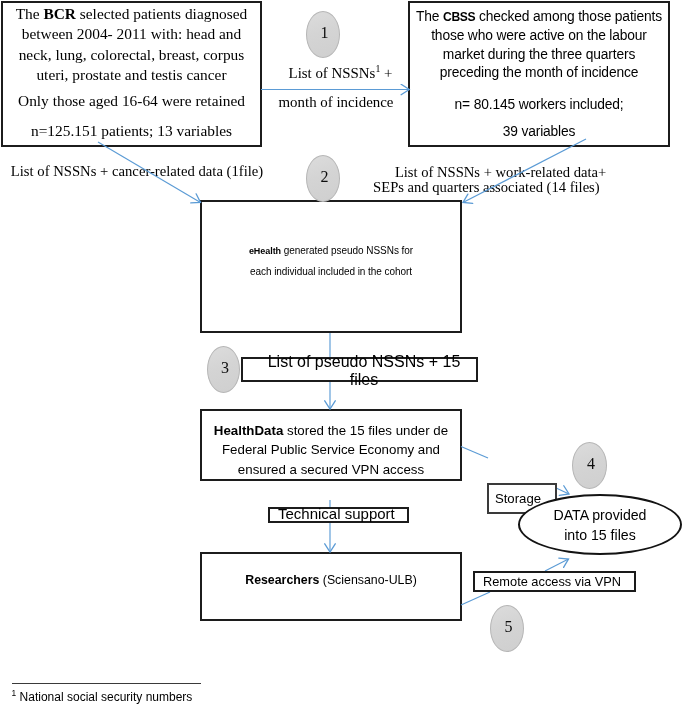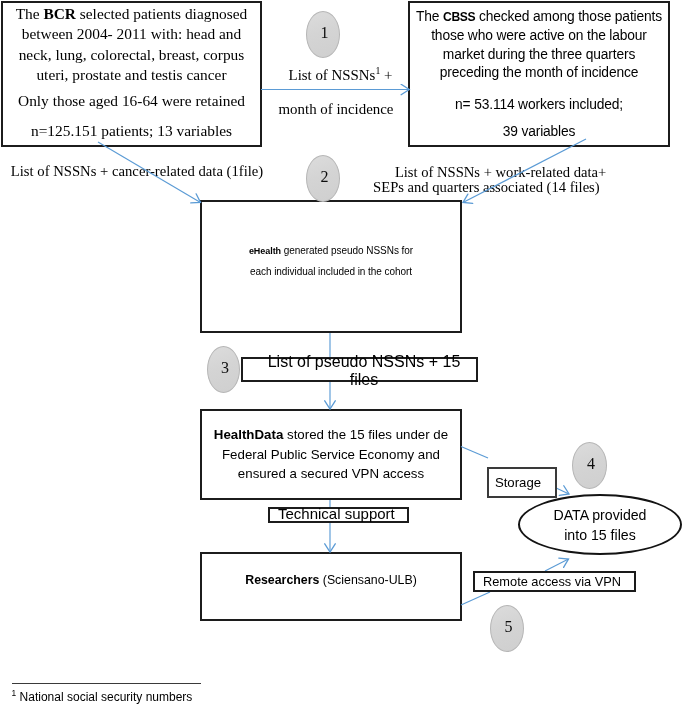--- a/index.html
+++ b/index.html
@@ -80,52 +80,52 @@
     <div style="margin-top:9.5px;">n=125.151 patients; 13 variables</div>
   </div>
 
   <div class="box sans" style="left:408px;top:1px;width:262px;height:146px;font-size:13.8px;line-height:18.6px;padding-top:2px;letter-spacing:-0.15px;">
     <div>
       <div><span>The </span><b style="font-size:0.88em;letter-spacing:-0.35px;">CBSS</b><span> checked among those patients</span></div>
       <div>those who were active on the labour</div>
       <div>market during the three quarters</div>
       <div>preceding the month of incidence</div>
     </div>
-    <div style="margin-top:13.5px;">n= 53.114 workers included;</div>
+    <div style="margin-top:13.5px;">n= 80.145 workers included;</div>
     <div style="margin-top:8px;">39 variables</div>
   </div>
 
   <div class="box sans" style="left:200px;top:200px;width:262px;height:133px;font-size:10px;line-height:20.6px;letter-spacing:-0.05px;padding-bottom:9px;">
     <div>
       <div><b style="font-size:0.9em;">eHealth</b><span> generated pseudo NSSNs for</span></div>
       <div>each individual included in the cohort</div>
     </div>
   </div>
 
   <div class="box sans over" style="left:241px;top:357px;width:237px;height:25px;font-size:16px;line-height:18px;align-items:flex-start;padding-left:9px;padding-top:2px;">
     <span>List of pseudo NSSNs + 15 files</span>
   </div>
 
-  <div class="box sans" style="left:200px;top:409px;width:262px;height:91px;font-size:13.3px;line-height:19.4px;">
+  <div class="box sans" style="left:200px;top:409px;width:262px;height:72px;font-size:13.3px;line-height:19.4px;justify-content:flex-end;">
     <div>
       <div><b>HealthData</b><span> stored the 15 files under de</span></div>
       <div>Federal Public Service Economy and</div>
       <div>ensured a secured VPN access</div>
     </div>
   </div>
 
   <div class="box sans over" style="left:268px;top:507px;width:141px;height:16px;font-size:15px;align-items:flex-start;padding-left:8px;padding-bottom:3px;">
     <span>Technical support</span>
   </div>
 
   <div class="box sans" style="left:200px;top:552px;width:262px;height:69px;font-size:12.35px;padding-bottom:13px;">
     <div><b>Researchers</b><span> (Sciensano-ULB)</span></div>
   </div>
 
-  <div class="box sans over" style="left:487px;top:467px;width:70px;height:31px;font-size:13.2px;border-color:#3a3a3a;padding-right:8px;">
+  <div class="box sans over" style="left:487px;top:483px;width:70px;height:31px;font-size:13.2px;border-color:#3a3a3a;padding-right:8px;">
     <span>Storage</span>
   </div>
 
   <div class="box sans over" style="left:473px;top:571px;width:163px;height:21px;font-size:12.8px;border-color:#1a1a1a;padding-right:5px;">
     <span>Remote access via VPN</span>
   </div>
 
   <div class="ellipse over" style="left:518px;top:494px;width:164px;height:61px;font-size:14.15px;line-height:19.8px;padding-top:3px;">
     <span>DATA provided</span>
     <span>into 15 files</span>
@@ -140,21 +140,21 @@
   <div class="num" style="left:207px;top:346px;width:33px;height:47px;font-size:16px;">
     <span>3</span>
   </div>
   <div class="num" style="left:572px;top:442px;width:35px;height:47px;font-size:16px;">
     <span>4</span>
   </div>
   <div class="num" style="left:490px;top:605px;width:34px;height:47px;font-size:16px;">
     <span>5</span>
   </div>
 
-  <div class="lbl serif" style="left:278px;top:57px;width:116px;font-size:14.9px;line-height:28px;text-align:center;">
+  <div class="lbl serif" style="left:278px;top:57px;width:116px;font-size:14.9px;line-height:23px;text-align:center;">
     <div style="margin-left:9px;"><span>List of NSSNs</span><sup style="font-size:9.8px;">1</sup><span> +</span></div>
     <div style="margin-top:6.5px;">month of incidence</div>
   </div>
 
   <div class="lbl serif" style="left:10.8px;top:160.5px;font-size:14.68px;line-height:20px;">
     <span>List of NSSNs + cancer-related data (1file)</span>
   </div>
 
   <div class="lbl serif" style="left:372.9px;top:164.5px;width:227px;font-size:14.6px;line-height:15.7px;text-align:center;">
     <div style="margin-left:22px;">List of NSSNs + work-related data+</div>

